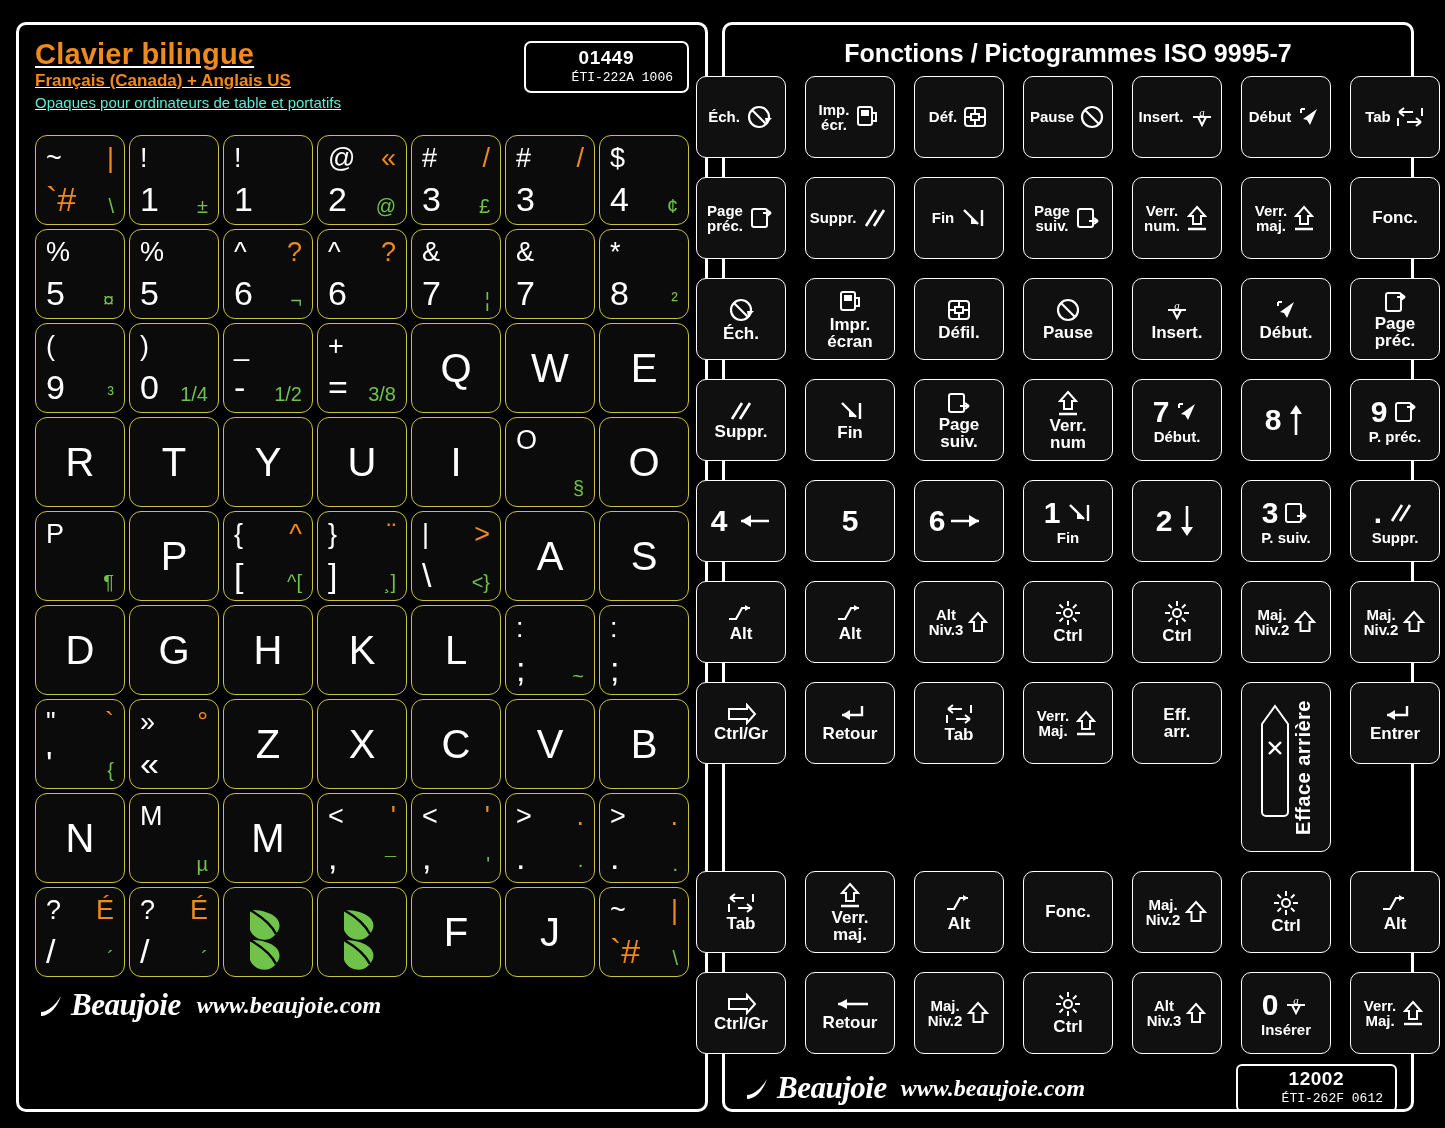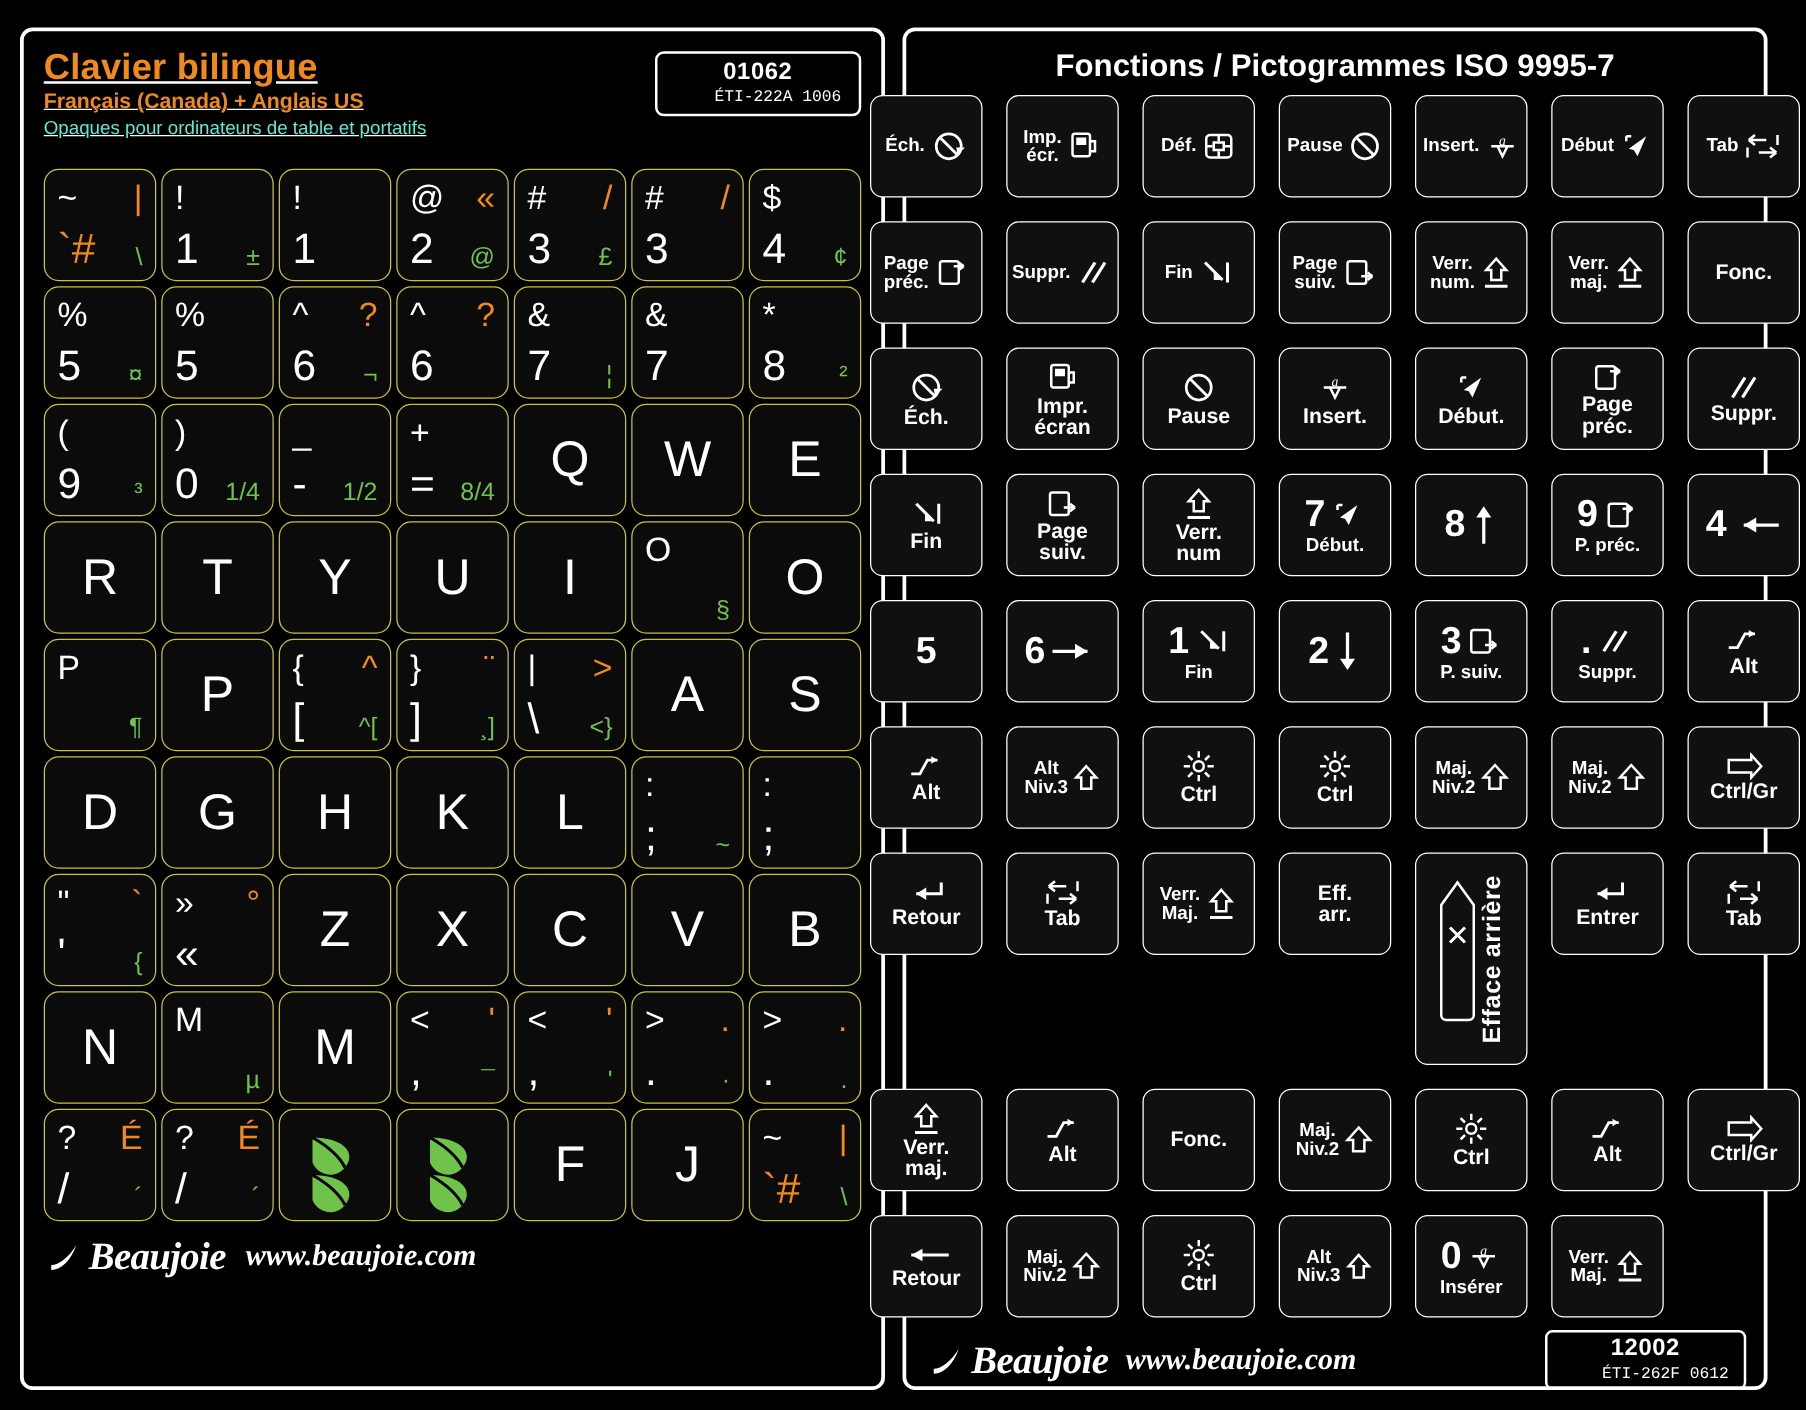--- a/index.html
+++ b/index.html
@@ -198,21 +198,21 @@
 <body>
 
 <div class="sheet-wrap">
 
   <div class="panel panel-left">
     <div class="left-head">
       <div class="title-main">Clavier bilingue</div>
       <div class="title-sub">Français (Canada) + Anglais US</div>
       <div class="title-note">Opaques pour ordinateurs de table et portatifs</div>
       <div class="code-box">
-        <div class="code-num">01062</div>
+        <div class="code-num">01449</div>
         <div class="code-sub">ÉTI-222A  1006</div>
       </div>
     </div>
 
     <div class="keygrid" id="left-keys">
         <div class="key">
           <span class="q tl s-md c-w">~</span>
           <span class="q tr s-md c-o">|</span>
           <span class="q bl s-lg"><span class="c-o">`</span><span class="c-o">#</span></span>
           <span class="q br s-sm c-g">\</span>
@@ -293,21 +293,21 @@
           <span class="q br s-sm c-g">1/4</span>
         </div>
         <div class="key">
           <span class="q tl s-md c-w">_</span>
           <span class="q bl s-lg c-w">-</span>
           <span class="q br s-sm c-g">1/2</span>
         </div>
         <div class="key">
           <span class="q tl s-md c-w">+</span>
           <span class="q bl s-lg c-w">=</span>
-          <span class="q br s-sm c-g">8/4</span>
+          <span class="q br s-sm c-g">3/8</span>
         </div>
         <div class="key plain">
           <span class="big">Q</span>
         </div>
         <div class="key plain">
           <span class="big">W</span>
         </div>
         <div class="key plain">
           <span class="big">E</span>
         </div>
@@ -668,20 +668,30 @@
         </div>
         <div class="fkey">
           <span class="glyph">
             <svg width="28" height="28" viewBox="0 0 28 28">
               <rect x="5" y="4" width="14" height="18" rx="2" stroke="#fff" stroke-width="2" fill="none"></rect>
               <rect x="8" y="7" width="8" height="6" fill="#fff"></rect>
               <path d="M19 10 h4 v8 h-4" stroke="#fff" stroke-width="2" fill="none"></path>
             </svg>
           </span>
           <span class="lbl ">Impr.<br>écran</span>
+        </div>
+        <div class="fkey">
+          <span class="glyph">
+            <svg width="28" height="28" viewBox="0 0 28 28">
+              <rect x="4" y="5" width="20" height="18" rx="3" stroke="#fff" stroke-width="2" fill="none"></rect>
+              <rect x="10" y="11" width="8" height="6" stroke="#fff" stroke-width="2" fill="none"></rect>
+              <path d="M14 5 v5 M14 18 v5 M4 14 h5 M19 14 h5" stroke="#fff" stroke-width="2"></path>
+            </svg>
+          </span>
+          <span class="lbl ">Défil.</span>
         </div>
         <div class="fkey">
           <span class="glyph">
             <svg width="28" height="28" viewBox="0 0 28 28">
               <circle cx="14" cy="14" r="10" stroke="#fff" stroke-width="2.2" fill="none"></circle>
               <path d="M7 7 L21 21" stroke="#fff" stroke-width="2.2"></path>
             </svg>
           </span>
           <span class="lbl ">Pause</span>
         </div>

